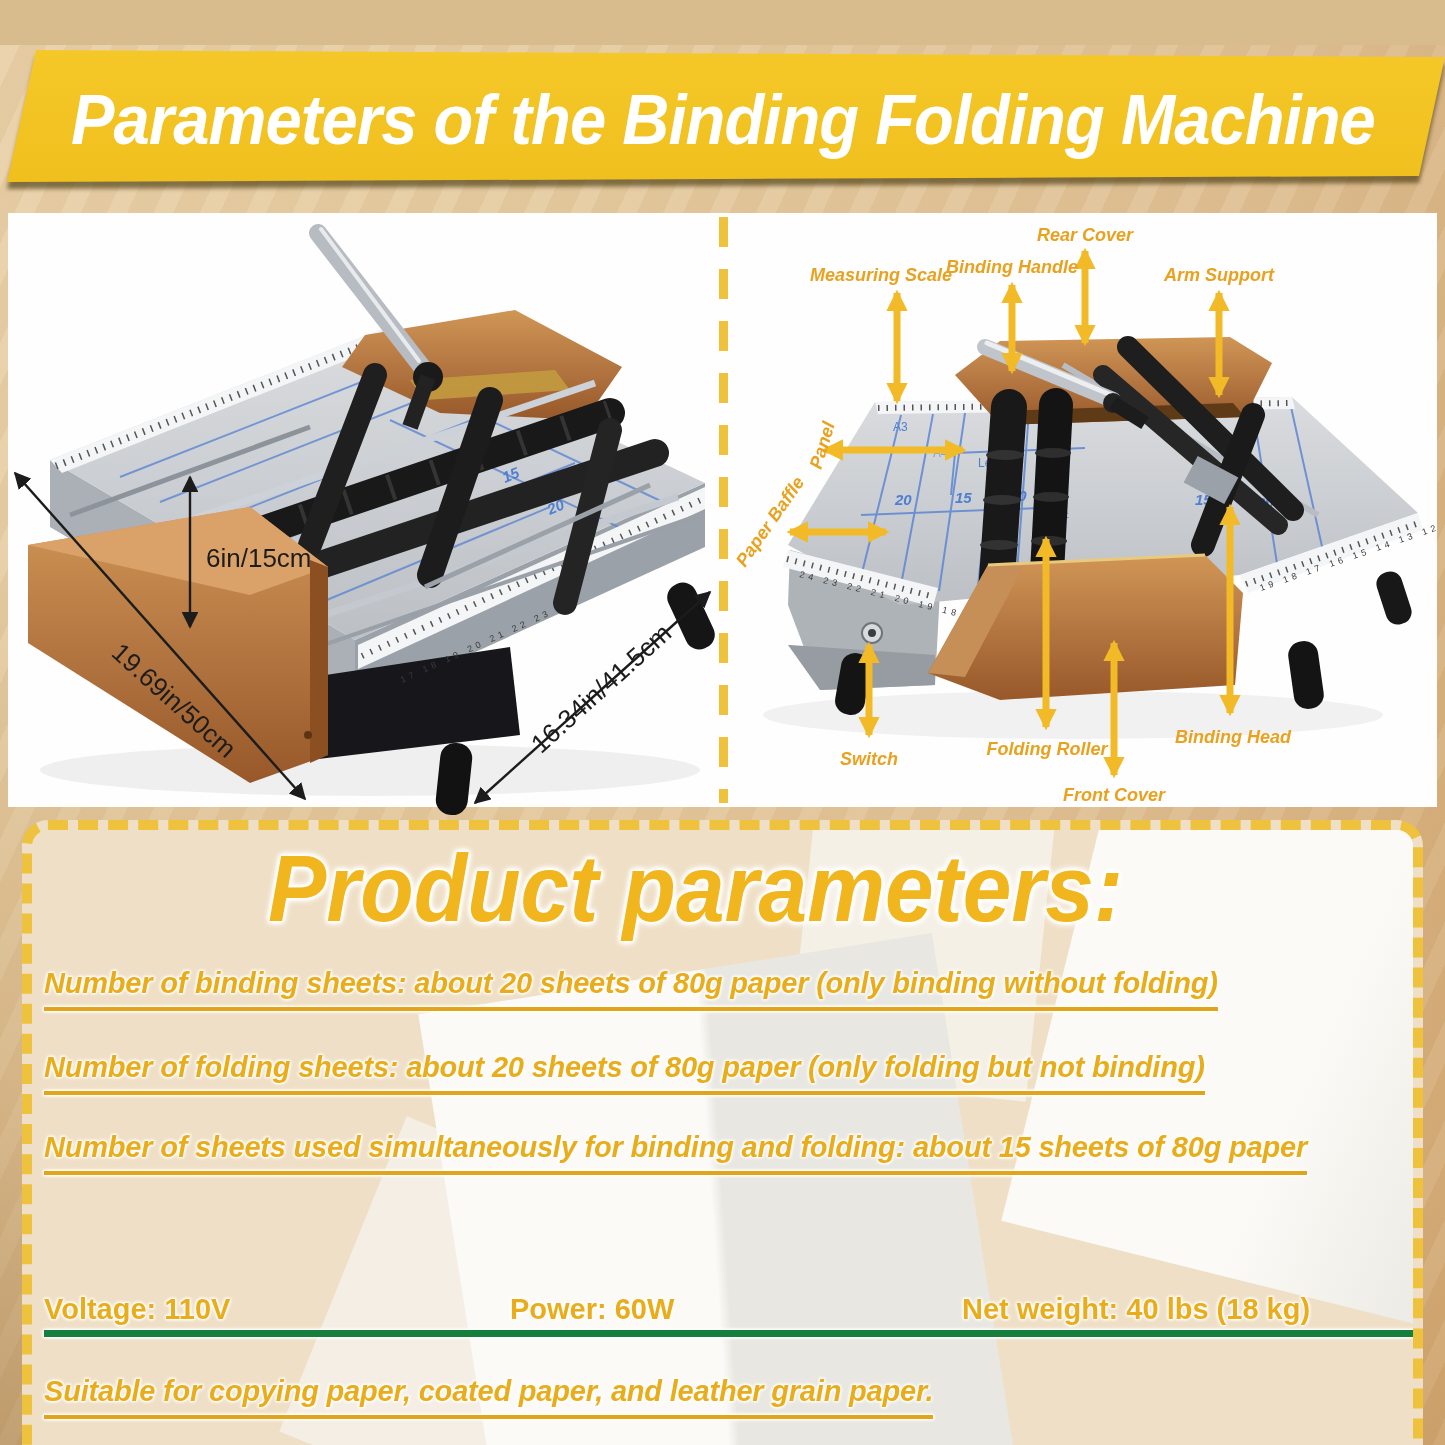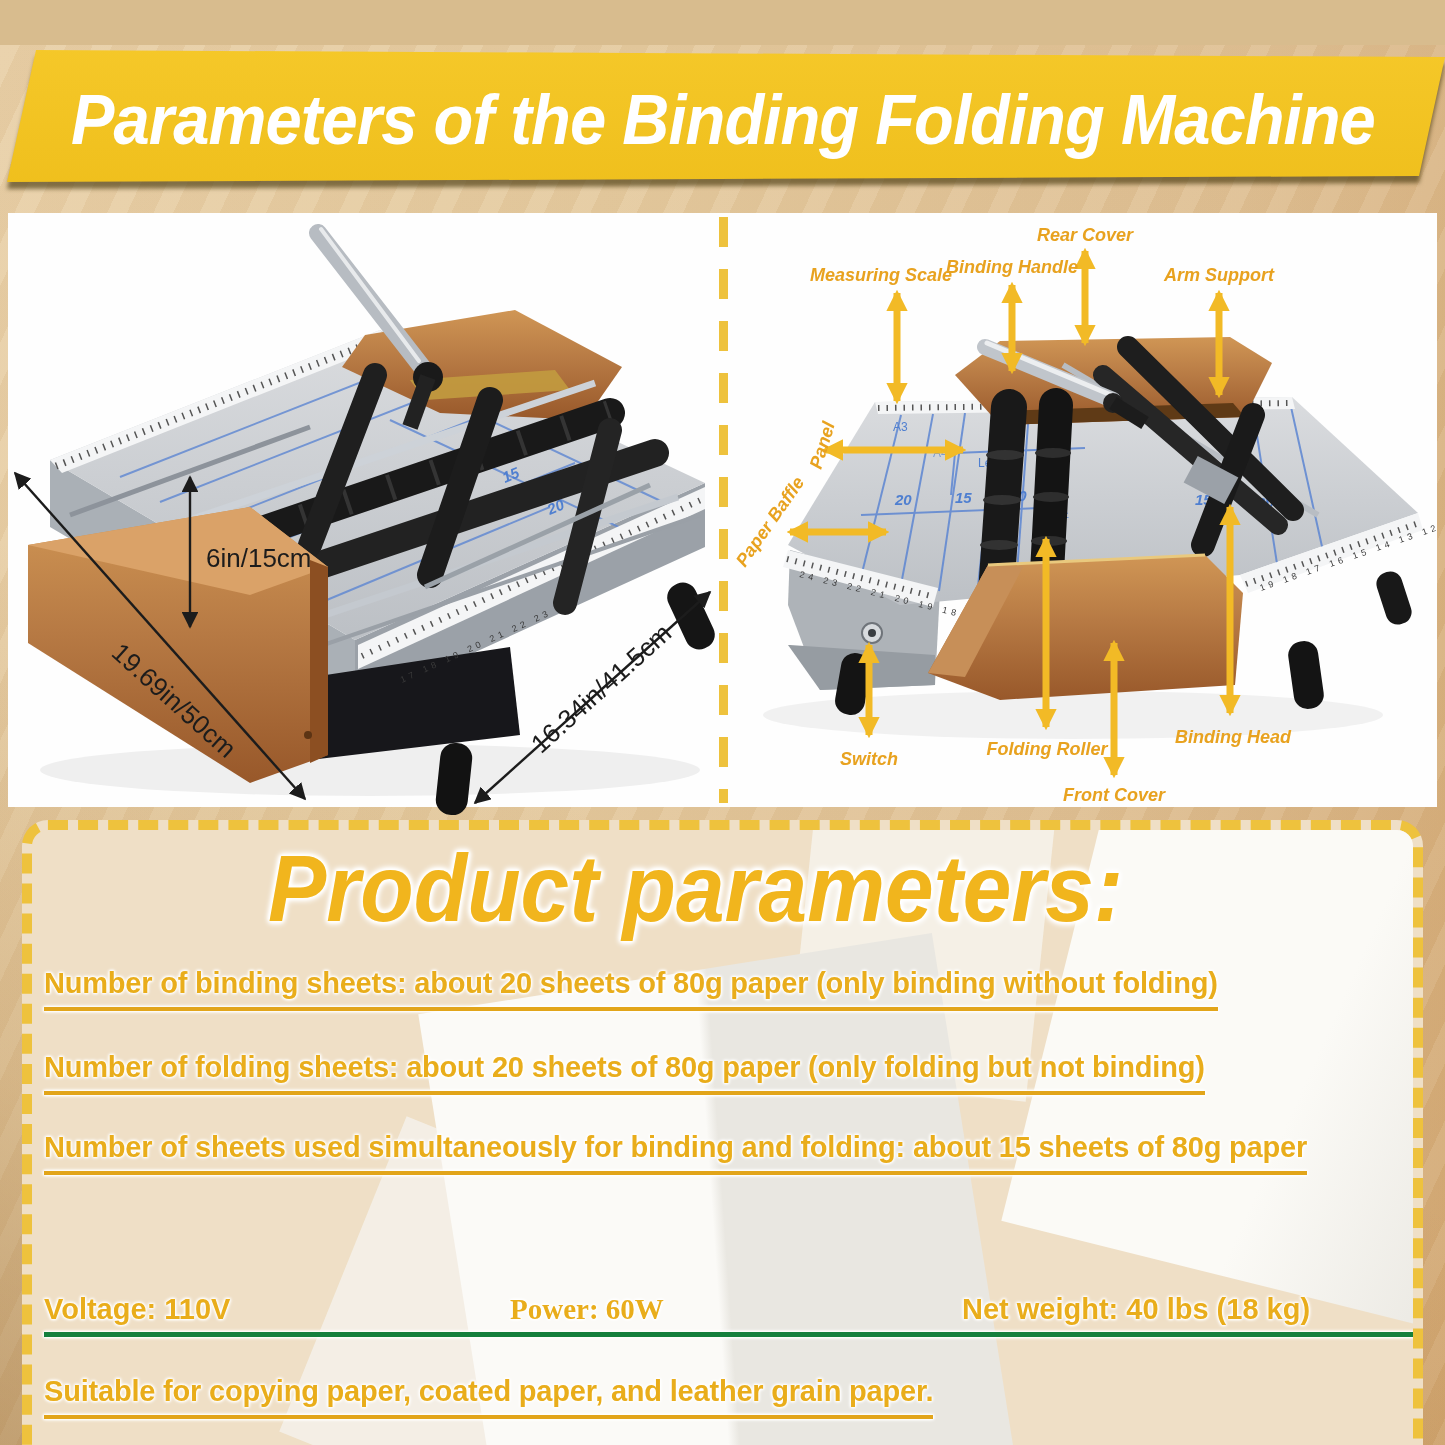--- a/index.html
+++ b/index.html
@@ -47,23 +47,23 @@
       background:linear-gradient(95deg,#fbfaf7 49%,#e9e7e1 51%);}
   .p3{left:300px;top:330px;width:300px;height:340px;transform:rotate(22deg);background:#f4f1ea;opacity:.85;}
   .p4{left:770px;top:-40px;width:240px;height:300px;transform:rotate(6deg);background:#f6f4ee;opacity:.8;}
   .halo{filter:drop-shadow(0 0 1px #fff) drop-shadow(0 0 1px #fff) drop-shadow(0 0 1.5px #fff);}
   .halo-big{filter:drop-shadow(0 0 1.5px #fff) drop-shadow(0 0 1.5px #fff) drop-shadow(0 0 2.5px #fff) drop-shadow(0 0 2.5px #fff);}
   .params-title{position:absolute;left:236px;top:5px;color:#f1b51d;font-size:94px;
                 font-weight:700;font-style:italic;white-space:nowrap;
                 transform:scaleX(.93);transform-origin:left top;}
   .param-line{position:absolute;left:12px;color:#e9ad1b;font-size:29px;font-weight:700;
               letter-spacing:-.2px;white-space:nowrap;display:inline-block;
-              padding-bottom:7px;border-bottom:4px solid #e2a51a;}
+              padding-bottom:7px;border-bottom:4px solid #e2a51a;font-style:italic;}
   .volt-row{position:absolute;left:12px;top:463px;width:1370px;height:44px;
-            border-bottom:5px solid #15803d;color:#e9ad1b;font-size:29px;font-weight:700;}
+            border-bottom:7px solid #15803d;color:#e9ad1b;font-size:29px;font-weight:700;}
   .volt-row span{position:absolute;top:0;white-space:nowrap;}
 </style>
 </head>
 <body>
 
 <div class="stage">
   <div class="grain"></div>
   <div class="wood-shade"></div>
 
   <div class="banner-wrap">
@@ -275,19 +275,19 @@
     <div class="paper p2"></div>
 
     <div class="params-title halo-big">Product parameters:</div>
 
     <div class="param-line halo" style="top:137px;">Number of binding sheets: about 20 sheets of 80g paper (only binding without folding)</div>
     <div class="param-line halo" style="top:221px;">Number of folding sheets: about 20 sheets of 80g paper (only folding but not binding)</div>
     <div class="param-line halo" style="top:301px;">Number of sheets used simultaneously for binding and folding: about 15 sheets of 80g paper</div>
 
     <div class="volt-row halo">
       <span style="left:0;">Voltage: 110V</span>
-      <span style="left:466px;font-family:Liberation Serif, serif;">Power: 60W</span>
+      <span style="left:466px;">Power: 60W</span>
       <span style="left:918px;">Net weight: 40 lbs (18 kg)</span>
     </div>
 
     <div class="param-line halo" style="top:545px;">Suitable for copying paper, coated paper, and leather grain paper.</div>
   </div>
 </div>
 
 </body></html>

